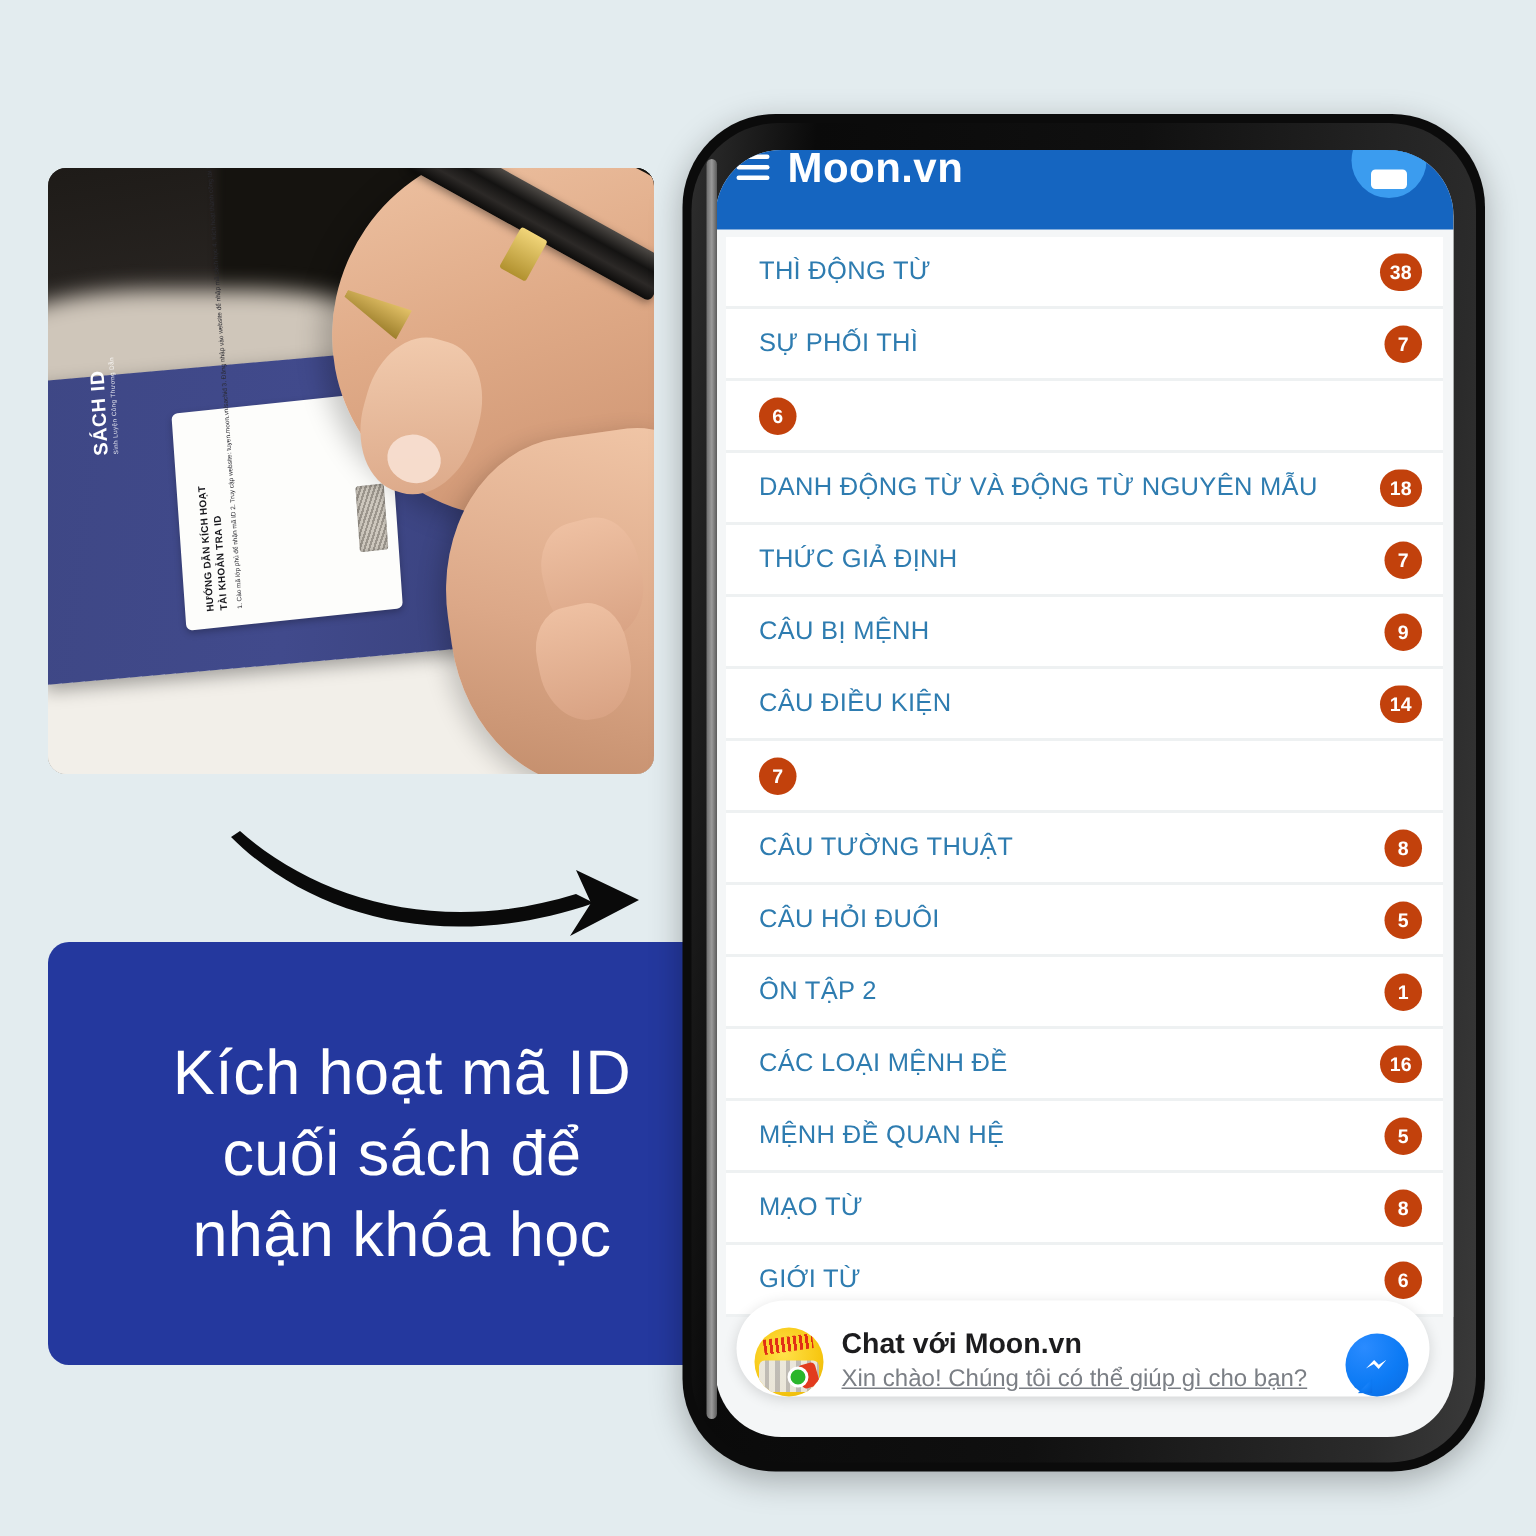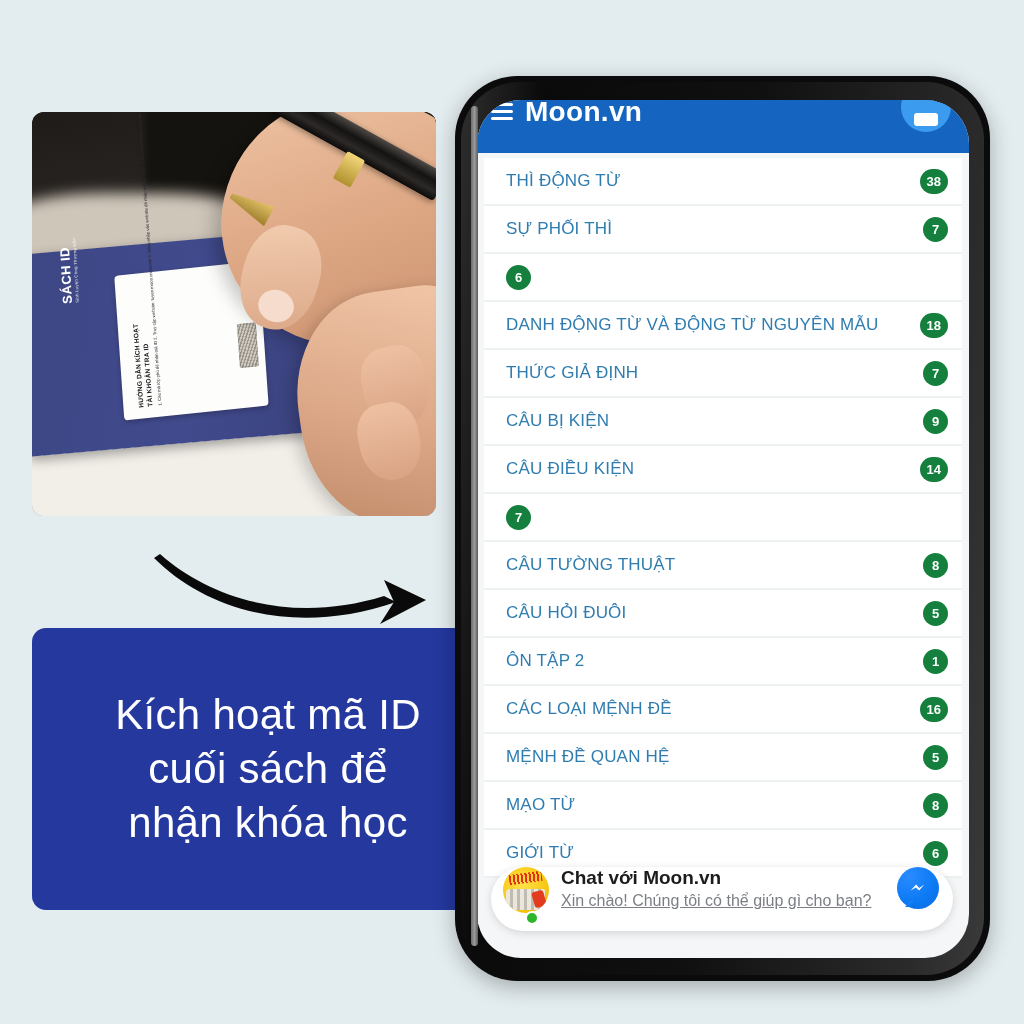--- a/index.html
+++ b/index.html
@@ -338,41 +338,41 @@
     color: #2e7cb0;
     font-size: 17px;
     font-weight: normal;
     letter-spacing: .2px;
     white-space: nowrap;
   }
   .badge {
     min-width: 25px;
     height: 25px;
     border-radius: 13px;
-    background: #15803d;
+    background: #c2410c;
     color: #fff;
     font-size: 13px;
     font-weight: bold;
     display: flex;
     align-items: center;
     justify-content: center;
     padding: 0 7px;
     box-sizing: border-box;
   }
 
   
   .chat-widget {
     position: absolute;
     left: 14px; bottom: 27px;
     width: 462px;
     height: 64px;
     background: #ffffff;
     border-radius: 34px;
     display: flex;
-    align-items: flex-start;
+    align-items: flex-end;
     padding: 0 14px 0 12px;
     box-sizing: border-box;
     box-shadow: 0 2px 9px rgba(0,0,0,.14);
     z-index: 10;
   }
   .chat-avatar {
     position: relative;
     width: 46px; height: 46px;
     border-radius: 50%;
     background: radial-gradient(circle at 42% 38%, #ffe24a 0%, #f7c712 62%, #e0ac00 100%);
@@ -532,21 +532,21 @@
         </div>
         <div class="list-item">
           <span class="li-label">DANH ĐỘNG TỪ VÀ ĐỘNG TỪ NGUYÊN MẪU</span>
           <span class="badge">18</span>
         </div>
         <div class="list-item">
           <span class="li-label">THỨC GIẢ ĐỊNH</span>
           <span class="badge">7</span>
         </div>
         <div class="list-item">
-          <span class="li-label">CÂU BỊ KIỆN</span>
+          <span class="li-label">CÂU BỊ MỆNH</span>
           <span class="badge">9</span>
         </div>
         <div class="list-item">
           <span class="li-label">CÂU ĐIỀU KIỆN</span>
           <span class="badge">14</span>
         </div>
         <div class="list-item">
           <span class="badge">7</span>
         </div>
         <div class="list-item">

